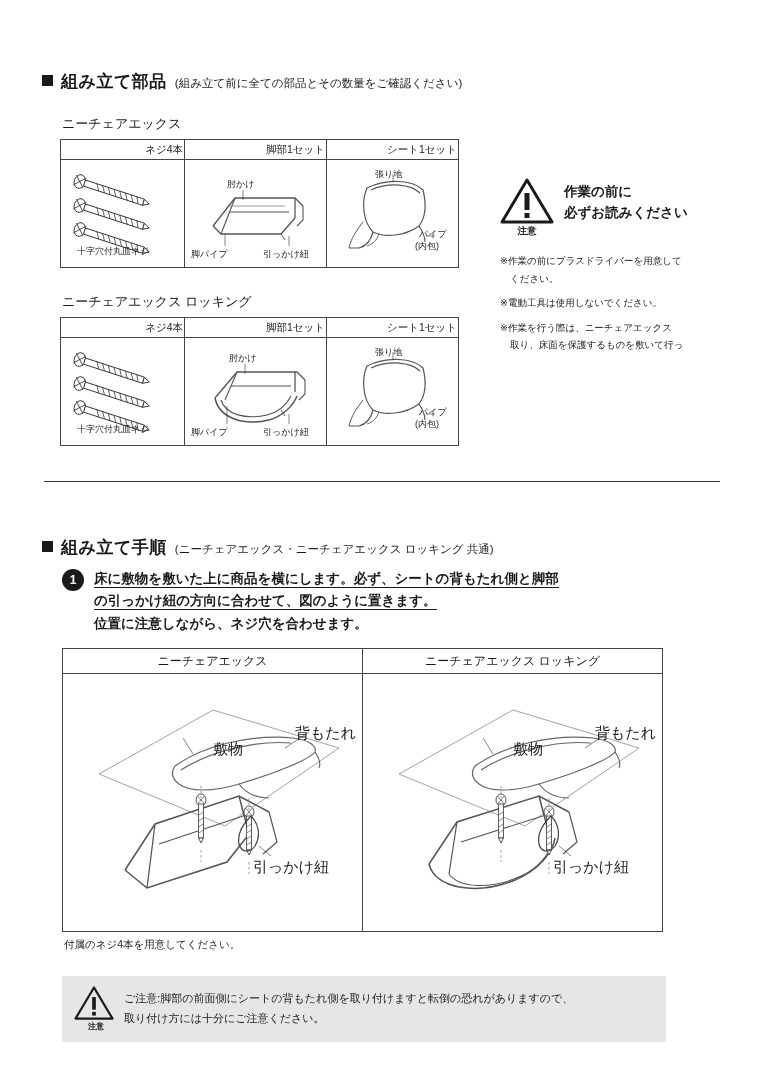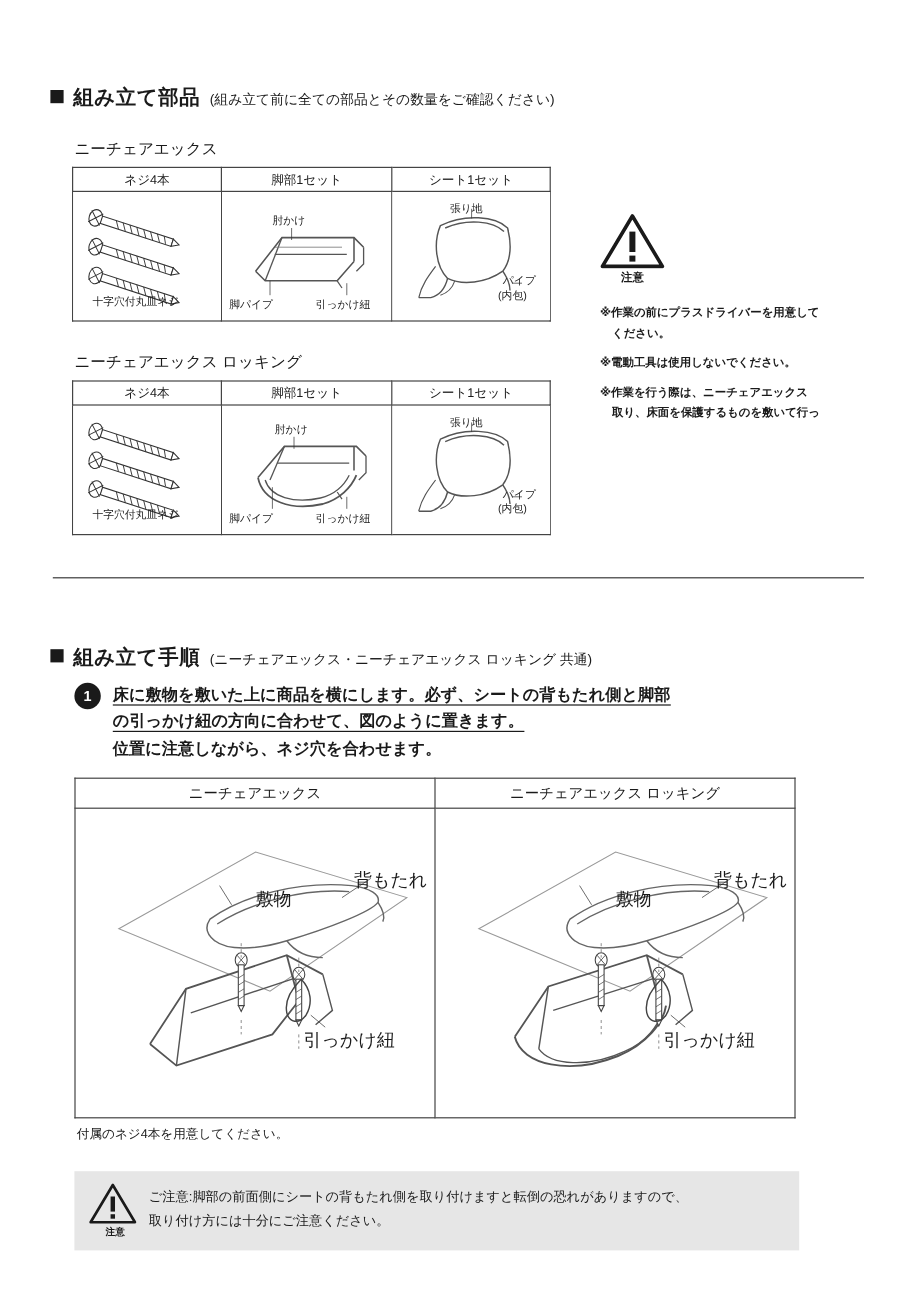--- a/index.html
+++ b/index.html
@@ -28,20 +28,21 @@
   }
   .sec-title { font-size: 17px; font-weight: bold; letter-spacing: .5px; }
   .sec-sub { font-size: 11.5px; color: #1a1a1a; }
 
   
   .parts-label { font-size: 13px; margin: 0 0 6px 2px; }
   table.parts {
     border-collapse: collapse;
     width: 398px;
     table-layout: fixed;
+    text-align: right;
   }
   table.parts th {
     border: 1px solid #444;
     font-size: 10.5px;
     font-weight: normal;
     height: 20px;
     background: #fff;
   }
   table.parts td {
     border: 1px solid #444;
@@ -57,21 +58,21 @@
     color: #222;
     white-space: nowrap;
   }
 
   
   .caution-wrap { display:flex; align-items:flex-start; gap: 10px; }
   .tri-box { width: 54px; text-align:center; }
   .tri { display:block; }
   .tri-label { font-size: 9.5px; font-weight: bold; margin-top: 1px; text-align: center; }
   .caution-title { font-size: 13.5px; font-weight: bold; line-height: 1.55; }
-  .notes { margin-top: 14px; font-weight: bold; }
+  .notes { margin-top: 14px; }
   .note { font-size: 9.5px; line-height: 1.85; margin-bottom: 7px; }
   .note .ind { display:block; padding-left: 10px; }
 
   hr.rule { border: none; border-top: 1px solid #3a3a3a; margin: 0; }
 
   
   .step-row { display: flex; gap: 10px; align-items: flex-start; }
   .circle-num {
     width: 22px; height: 22px; border-radius: 50%;
     background: #1a1a1a; color: #fff;
@@ -315,20 +316,24 @@
   <div style="position:absolute; left:500px; top:178px; width:230px;">
     <div class="caution-wrap">
       <div class="tri-box">
         <svg class="tri" width="54" height="46" viewBox="0 0 54 46">
           <path d="M27,2 L52,44 L2,44 Z" fill="none" stroke="#1a1a1a" stroke-width="3" stroke-linejoin="round"></path>
           <rect x="24.5" y="15" width="5" height="17" fill="#1a1a1a"></rect>
           <rect x="24.5" y="35" width="5" height="5" fill="#1a1a1a"></rect>
         </svg>
         <div class="tri-label">注意</div>
       </div>
+      <div style="padding-top:4px;">
+        <div class="caution-title">作業の前に</div>
+        <div class="caution-title">必ずお読みください</div>
+      </div>
     </div>
 
     <div class="notes">
       <div class="note">
         <span>※作業の前にプラスドライバーを用意して</span>
         <span class="ind">ください。</span>
       </div>
       <div class="note">
         <span>※電動工具は使用しないでください。</span>
       </div>

